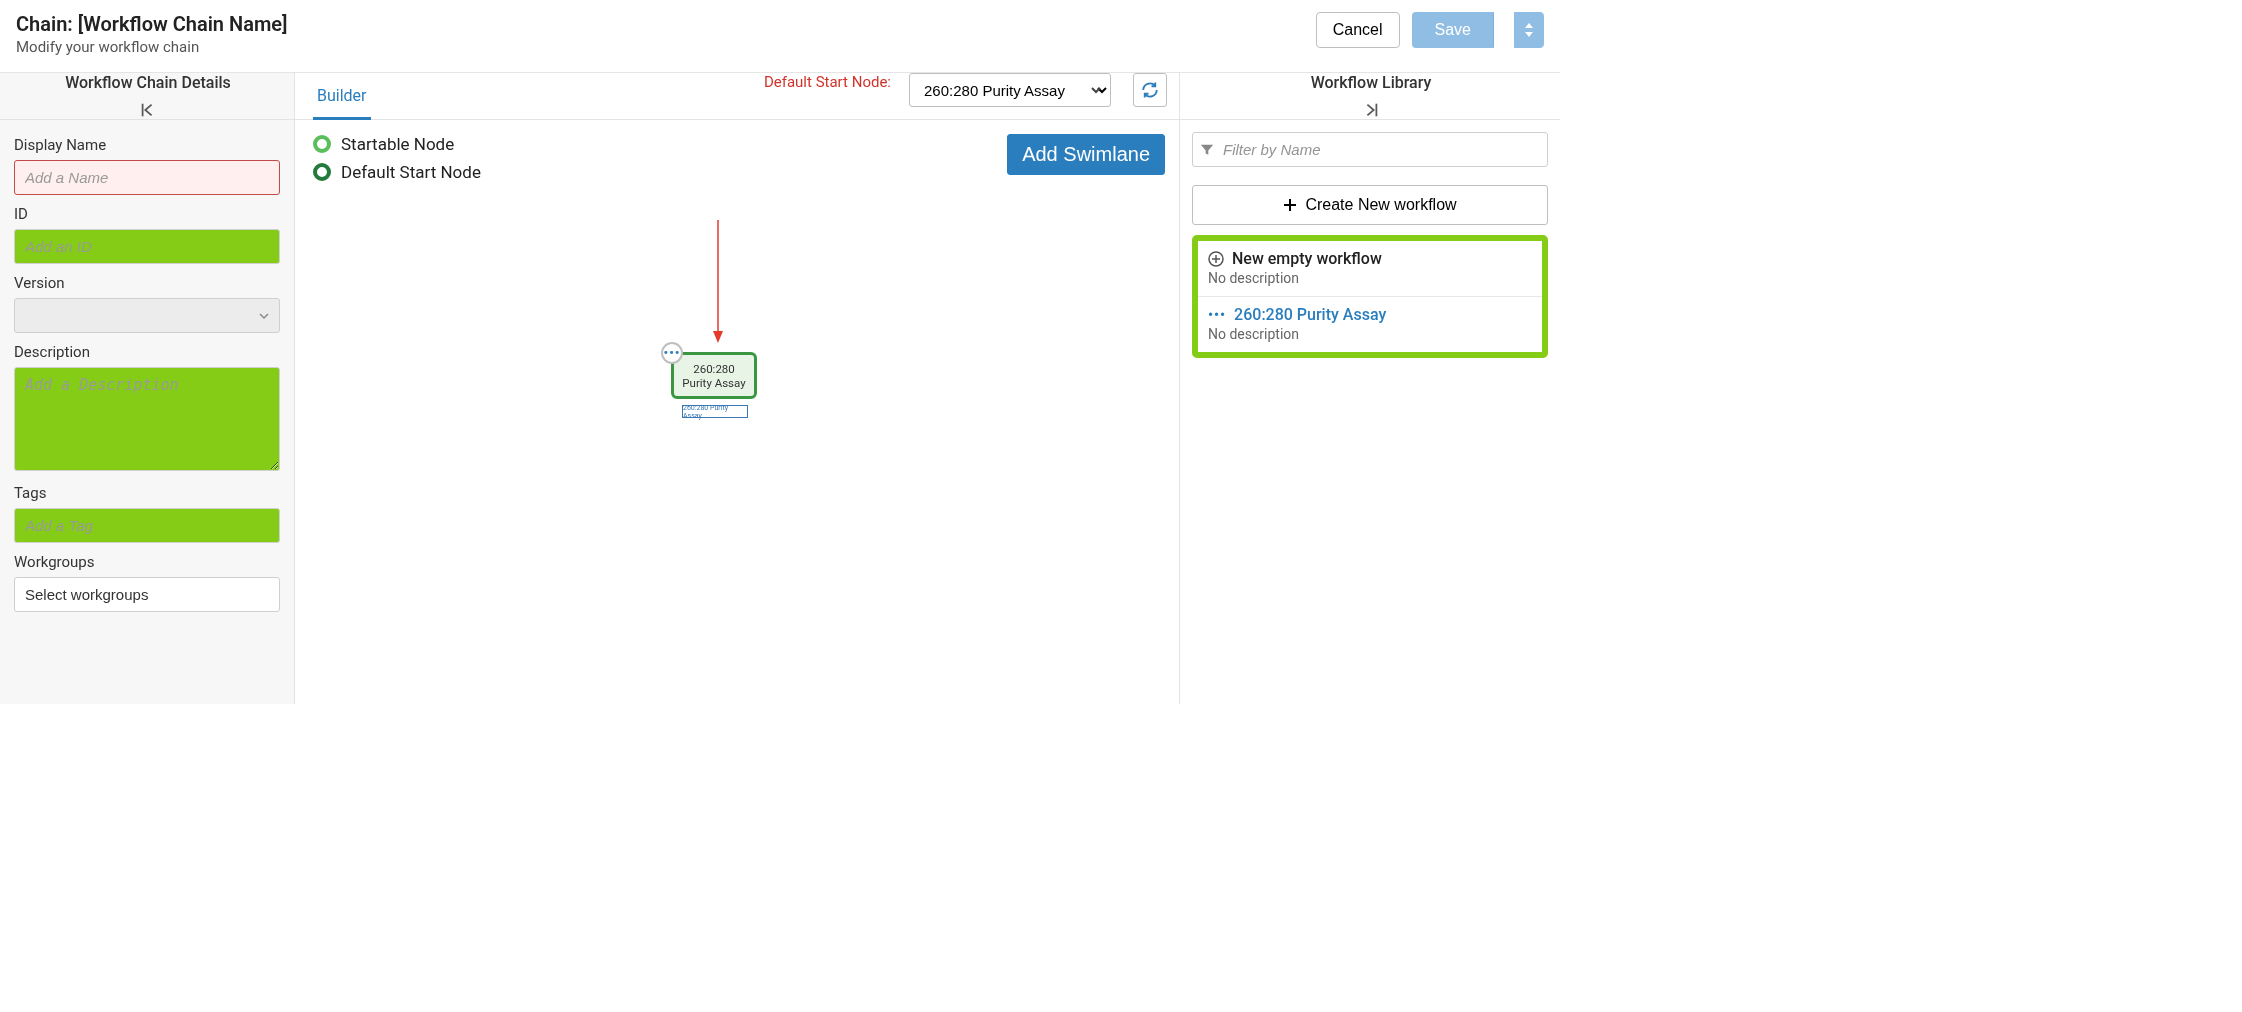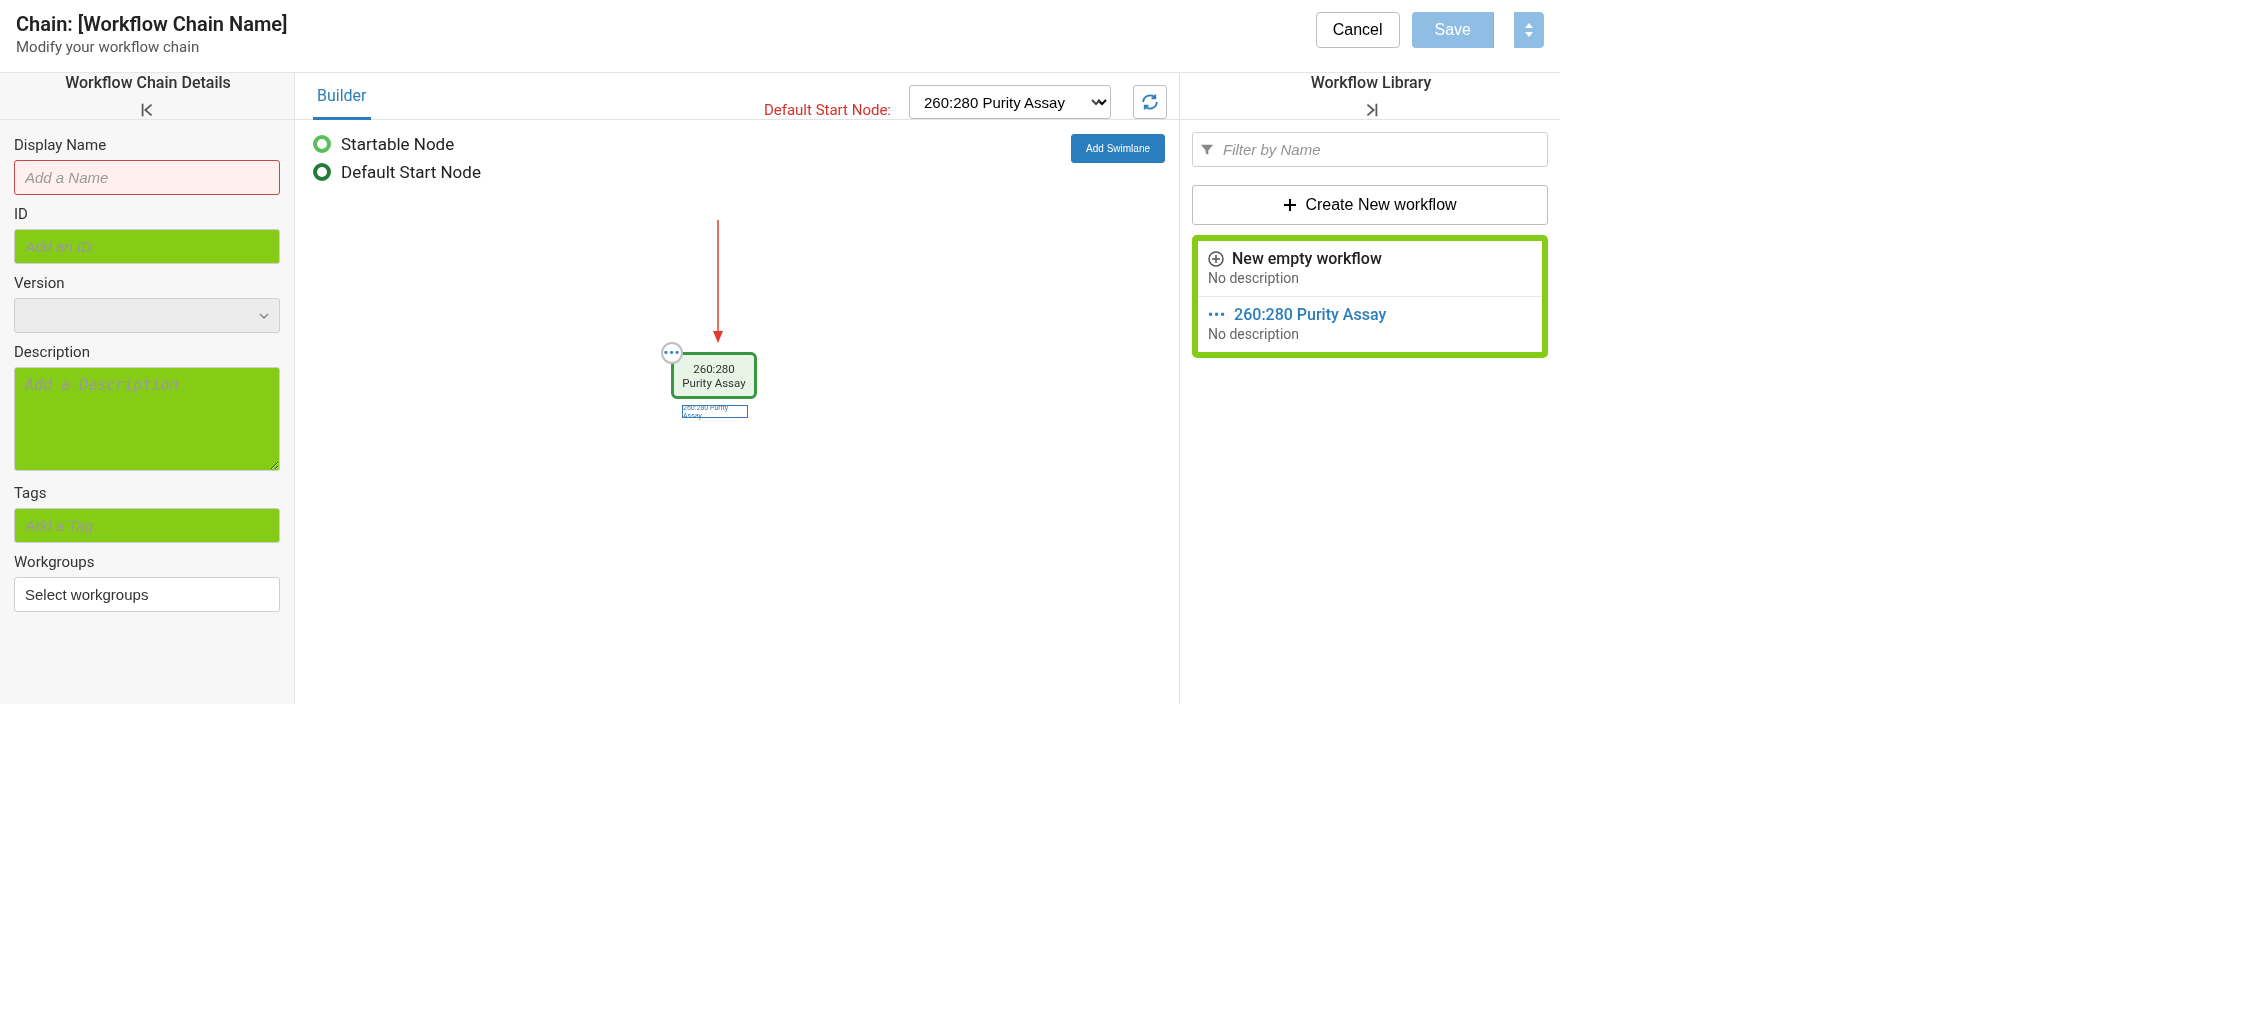--- a/index.html
+++ b/index.html
@@ -39,36 +39,36 @@
   }
   .text-input::placeholder, .textarea-input::placeholder { color:#9a9a9a; font-style:italic;}
   .text-input.error { border:1px solid #c04b48; background:#fff0ef;}
   .select-input { appearance:none; background:#ececec; color:#666; position:relative;}
   .select-wrap { position:relative;}
   .select-caret { position:absolute; right:10px; top:50%; transform:translateY(-50%); color:#888; pointer-events:none;}
   .textarea-input { height:104px; resize:both;}
   .workgroups-input { background:#fff; color:#333; font-style:normal;}
 
   
-  .mid-header { height:47px; display:flex; align-items:flex-end; border-bottom:1px solid #e3e3e3; padding:0 12px 0 18px; gap:14px;}
+  .mid-header { height:47px; display:flex; align-items:flex-start; border-bottom:1px solid #e3e3e3; padding:0 12px 0 18px; gap:14px;}
   .tab { font-size:16px; color:#2a7ebd; height:47px; display:flex; align-items:center; border-bottom:3px solid #2a7ebd; padding:0 4px; margin-bottom:-1px;}
   .mid-spacer { flex:1;}
   .start-node-label { color:#d0342c; font-size:15px; margin-right:4px;}
   .start-node-select { border:1px solid #bfbfbf; background:#fff; font-size:15px; padding:6px 28px 6px 10px; border-radius:3px; height:34px;}
   .start-select-wrap { position:relative; display:inline-block;}
   .start-select-caret { position:absolute; right:9px; top:50%; transform:translateY(-50%); pointer-events:none; color:#444;}
   .sync-btn { width:34px; height:34px; border:1px solid #bfbfbf; border-radius:3px; background:#fff; display:flex; align-items:center; justify-content:center; color:#2a7ebd; cursor:pointer; margin-left:8px;}
 
   .mid-body { padding:14px 18px 0 18px; position:relative; height:calc(100% - 47px);}
   .legend { display:flex; flex-direction:column; gap:8px;}
   .legend-item { display:flex; align-items:center; gap:10px; font-size:17px; color:#222;}
   .ring { width:18px; height:18px; border-radius:50%;}
   .ring.dark { border:4px solid #237a3a;}
   .ring.light{ border:4px solid #58bf5a;}
-  .add-swimlane { position:absolute; top:14px; right:14px; background:#2a7ebd; color:#fff; border:1px solid #2a7ebd; padding:8px 14px; font-size:10px; border-radius:3px; cursor:pointer;}
+  .add-swimlane { position:absolute; top:14px; right:14px; background:#2a7ebd; color:#fff; border:1px solid #2a7ebd; padding:8px 14px; font-size:20px; border-radius:3px; cursor:pointer;}
 
   
   .arrow-svg { position:absolute; left:416px; top:100px; }
   .node { position:absolute; left:376px; top:232px; width:86px; height:47px; border:3px solid #3a9641; border-radius:6px; background:#e7f4e6; color:#333; font-size:11.5px; display:flex; align-items:center; justify-content:center; text-align:center; padding:4px;}
   .node-handle { position:absolute; left:366px; top:222px; width:22px; height:22px; border:2px solid #bfbfbf; border-radius:50%; background:#fff; display:flex; align-items:center; justify-content:center; color:#2a7ebd; cursor:pointer; z-index:2;}
   .node-handle span { font-weight:bold; font-size:13px; letter-spacing:1px; line-height:0;}
   .node-sub { position:absolute; left:387px; top:285px; width:66px; height:13px; border:1px solid #3a78b5; background:#fff; color:#3a78b5; font-size:7px; display:flex; align-items:center; justify-content:center;}
 
   
   .right-body { padding:12px 12px 0 12px;}

